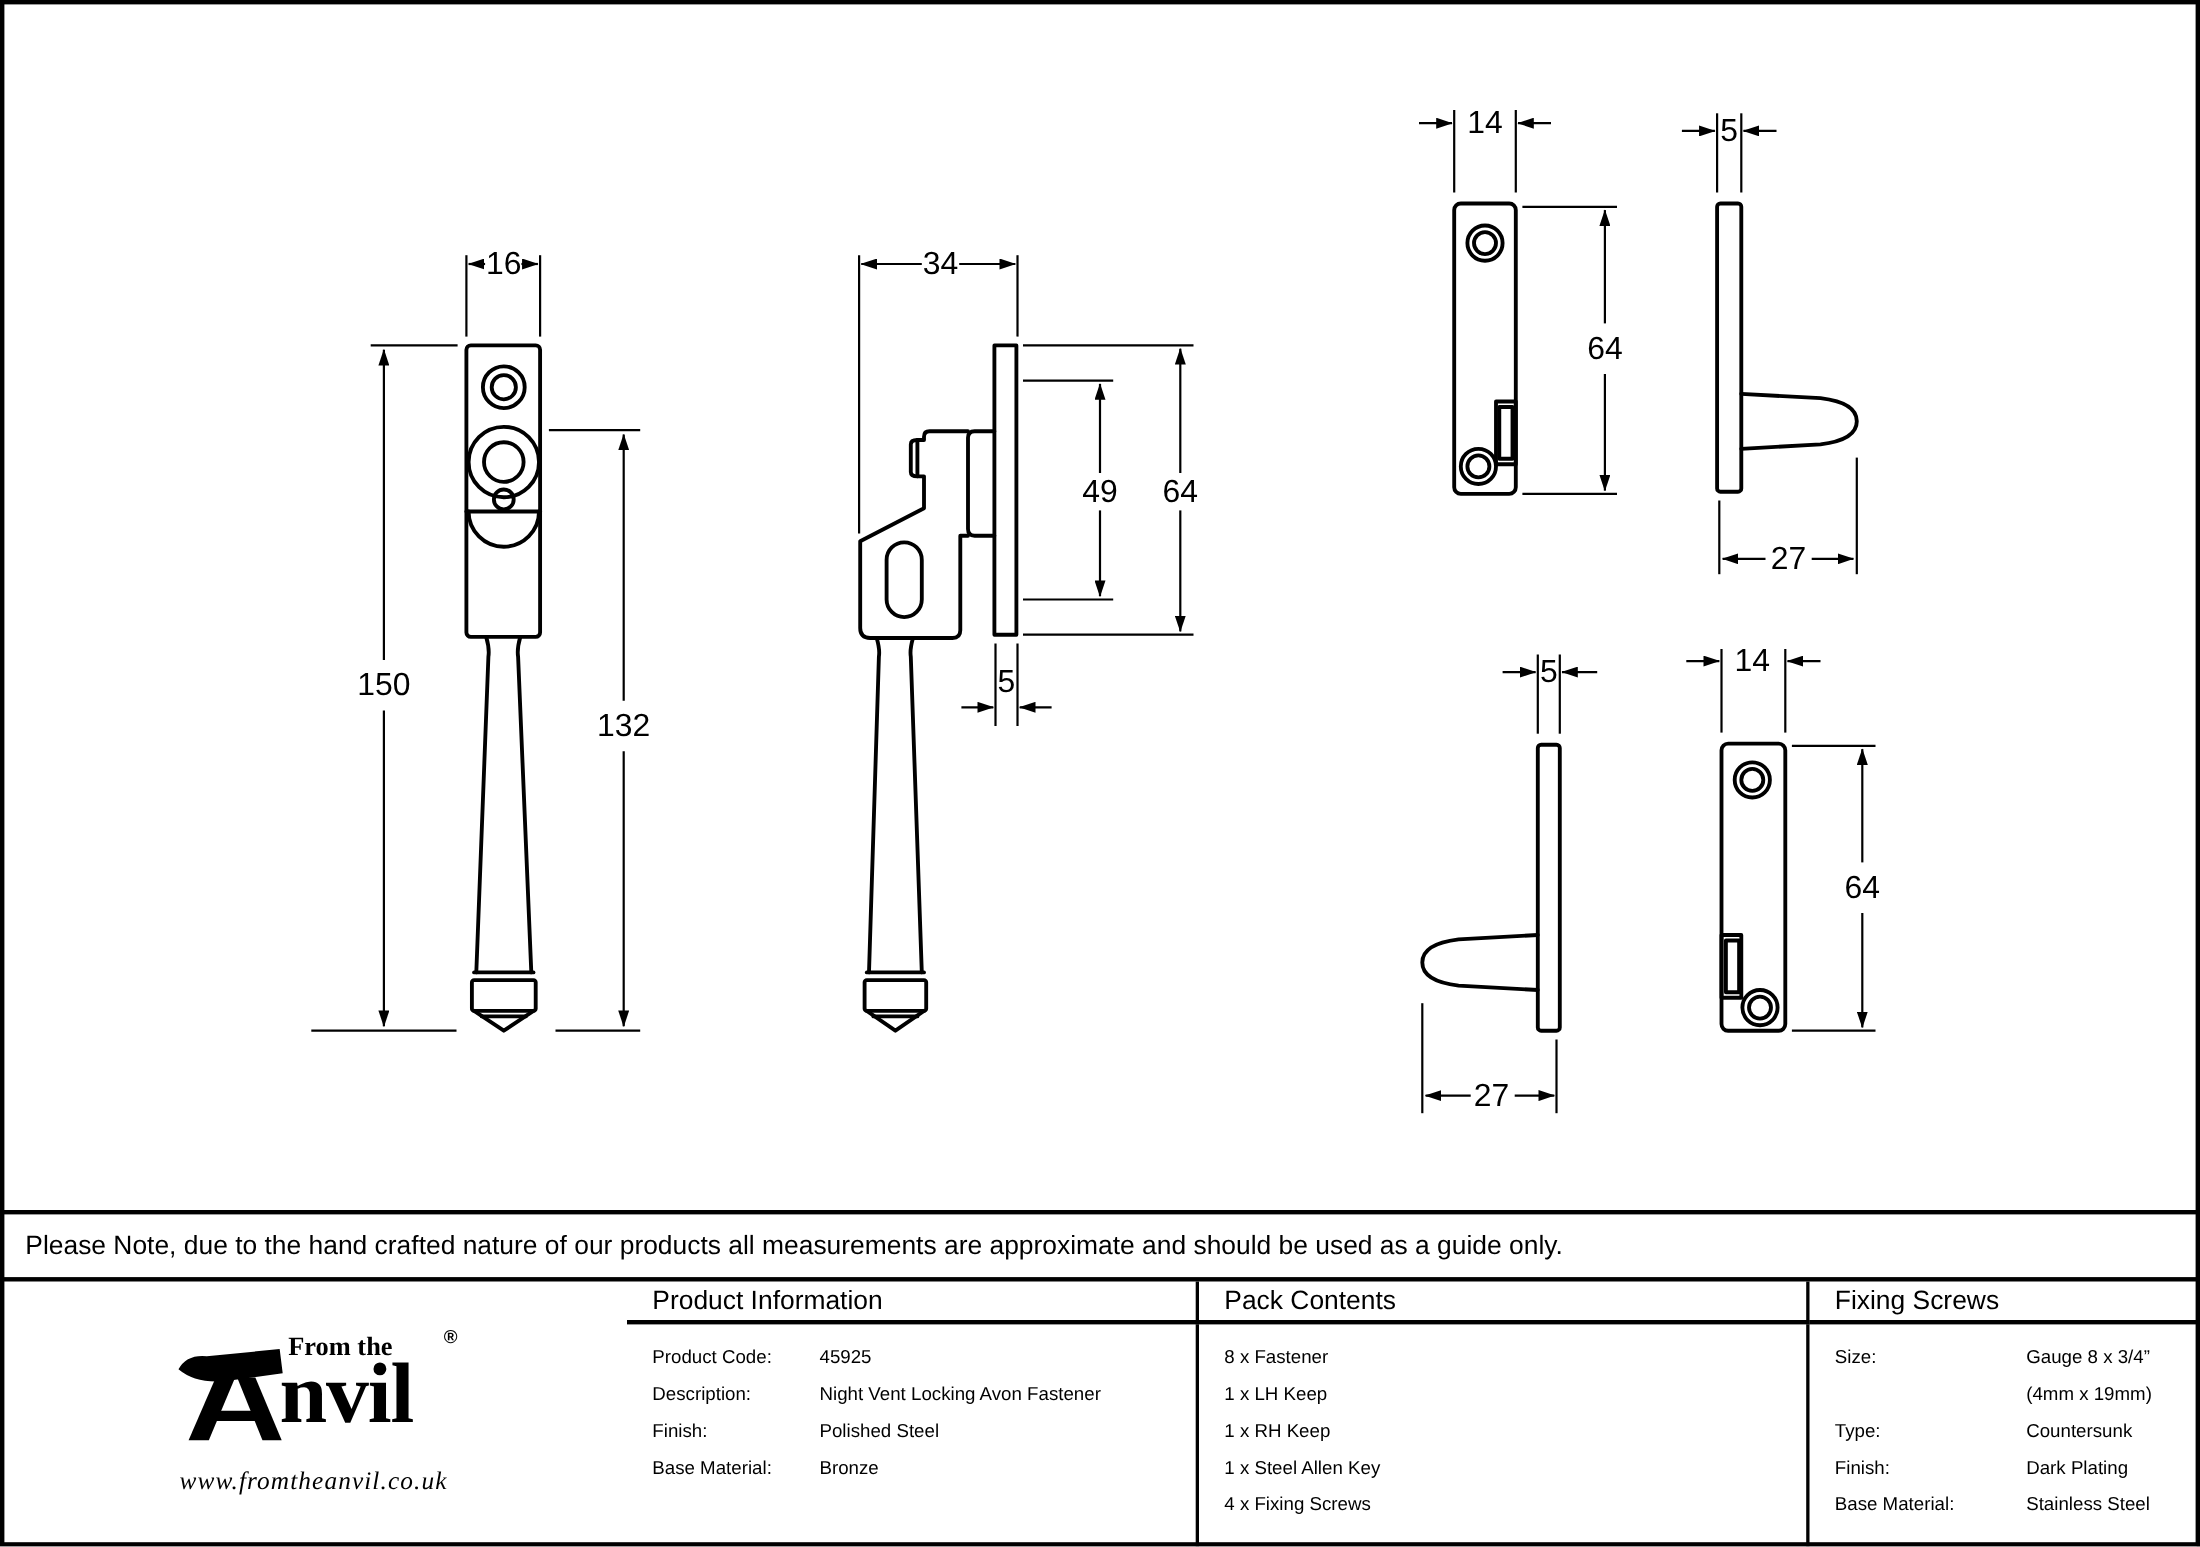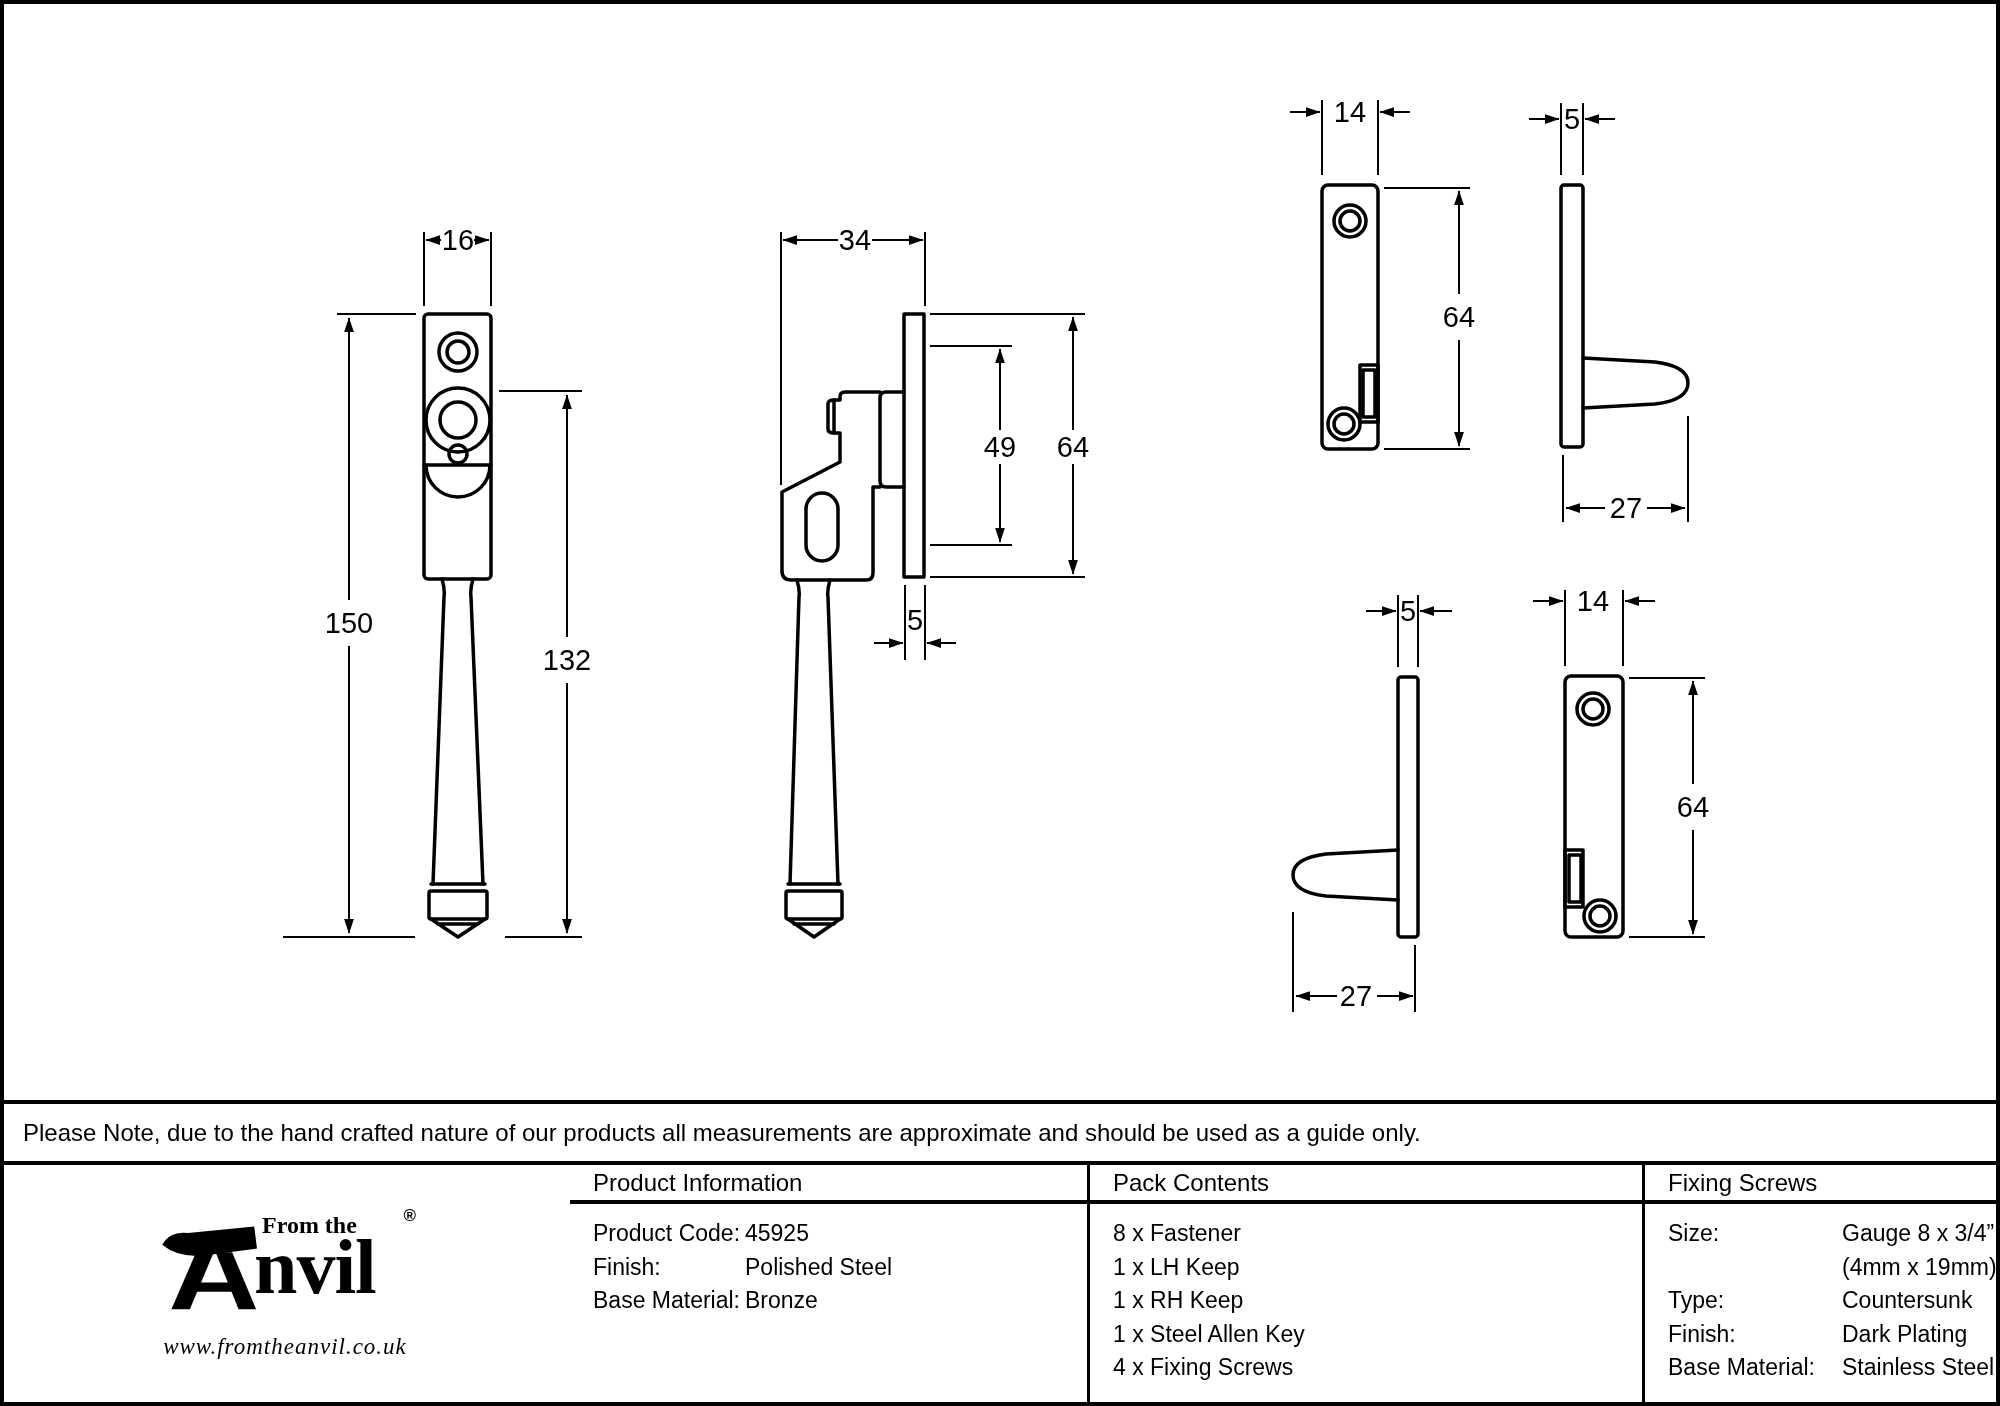--- a/index.html
+++ b/index.html
@@ -11,21 +11,21 @@
   svg.drawings .d{fill:none;stroke:#000;stroke-width:2;}
   svg.drawings text.dim-label{font-family:"Liberation Sans","DejaVu Sans",sans-serif;
          font-size:29px;fill:#000;text-anchor:middle;}
   .note-bar{position:absolute;left:0;top:1100px;width:2000px;height:65px;box-sizing:border-box;
          border-top:4px solid #000;border-bottom:4px solid #000;display:flex;align-items:center;
          padding-left:23px;font-size:24px;}
   .info-table{position:absolute;left:0;top:1165px;width:2000px;height:241px;box-sizing:border-box;
          display:grid;grid-template-columns:570px 520px 555px 1fr;grid-template-rows:39px 1fr;}
   .hcell{box-sizing:border-box;border-bottom:4px solid #000;border-right:3px solid #000;
          display:flex;align-items:center;padding-left:23px;font-size:24px;}
-  .bcell{box-sizing:border-box;border-right:3px solid #000;padding:13px 0 0 23px;font-size:23px;}
+  .bcell{box-sizing:border-box;border-right:3px solid #000;padding:13px 0 0 23px;font-size:17px;}
   .kv-row{display:flex;line-height:33.5px;}
   .kv-label{flex:0 0 152px;}
   .col3 .kv-label{flex:0 0 174px;}
   .list-item{line-height:33.5px;}
   .logo-cell{grid-row:1 / span 2;display:flex;flex-direction:column;align-items:center;
          justify-content:center;}
   .logo-box{position:relative;width:250px;height:102px;font-weight:bold;}
   .anvil-svg{position:absolute;left:0;top:8px;}
   .brand-text{position:absolute;left:94px;top:16px;font-family:"Liberation Serif","DejaVu Serif",serif;
          font-size:78px;line-height:1;letter-spacing:-1px;text-align:center;}
@@ -251,20 +251,24 @@
       </div>
       <div class="logo-url">www.fromtheanvil.co.uk</div>
     </div>
 
     <div class="bcell col1">
       <div class="kv-row">
         <span class="kv-label">Product Code:</span>
         <span class="kv-value">45925</span>
       </div>
       <div class="kv-row">
+        <span class="kv-label">Description:</span>
+        <span class="kv-value">Night Vent Locking Avon Fastener</span>
+      </div>
+      <div class="kv-row">
         <span class="kv-label">Finish:</span>
         <span class="kv-value">Polished Steel</span>
       </div>
       <div class="kv-row">
         <span class="kv-label">Base Material:</span>
         <span class="kv-value">Bronze</span>
       </div>
     </div>
 
     <div class="bcell col2">

